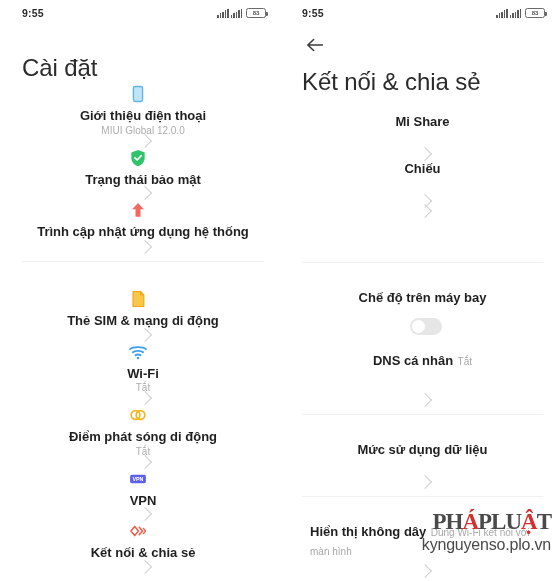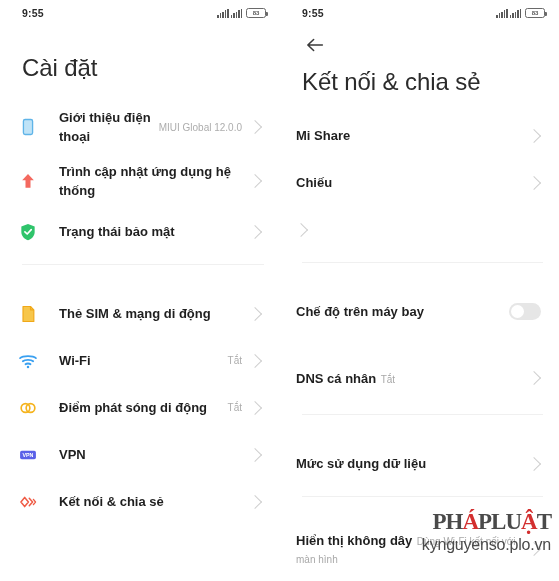--- a/index.html
+++ b/index.html
@@ -111,32 +111,33 @@
   }
 
   
   .page-title {
     font-size: 24px;
     color: #2b2b2b;
     font-weight: normal;
     padding: 0 22px;
     letter-spacing: -0.1px;
   }
-  .phone.left .page-title  { margin-top: 28px; margin-bottom: 18px; }
+  .phone.left .page-title  { margin-top: 28px; }
   .phone.right .page-title { margin-top: 4px;  margin-bottom: 16px; }
 
   
   .list { padding: 0; }
   .row {
     display: flex;
     align-items: center;
-    padding: 0 16px 0 16px;
+    padding: 0 16px 0 30px;
     min-height: 47px;
     box-sizing: border-box;
     cursor: pointer;
+    flex-direction: column;
   }
   .row.tall { min-height: 54px; }
   .row-icon {
     width: 24px;
     min-width: 24px;
     height: 24px;
     display: flex;
     align-items: center;
     justify-content: center;
     margin-right: 19px;
@@ -264,41 +265,41 @@
             <rect x="6.5" y="3" width="11" height="18" rx="2" fill="#bfe3f7" stroke="#5fb4e8" stroke-width="1.6"></rect>
           </svg>
         </span>
         <span class="row-text">
           <span class="row-label">Giới thiệu điện thoại</span>
         </span>
         <span class="row-value">MIUI Global 12.0.0</span>
         <span class="chevron"></span>
       </div>
 
-      <div class="row tall">
-        <span class="row-icon">
-          <svg width="20" height="20" viewBox="0 0 24 24">
-            <path d="M12 3.5 L19 11 H15 V20 H9 V11 H5 Z" fill="#f4695f"></path>
-          </svg>
-        </span>
-        <span class="row-text">
-          <span class="row-label">Trình cập nhật ứng dụng hệ thống</span>
-        </span>
-        <span class="chevron"></span>
-      </div>
-
       <div class="row">
         <span class="row-icon">
           <svg width="20" height="20" viewBox="0 0 24 24">
             <path d="M12 2.5 L20 5.5 V12 C20 17 16.4 20.4 12 21.8 C7.6 20.4 4 17 4 12 V5.5 Z" fill="#2fc46b"></path>
             <path d="M8.3 11.8 L11 14.4 L15.9 9.2" fill="none" stroke="#ffffff" stroke-width="2" stroke-linecap="round" stroke-linejoin="round"></path>
           </svg>
         </span>
         <span class="row-text">
           <span class="row-label">Trạng thái bảo mật</span>
+        </span>
+        <span class="chevron"></span>
+      </div>
+
+      <div class="row tall">
+        <span class="row-icon">
+          <svg width="20" height="20" viewBox="0 0 24 24">
+            <path d="M12 3.5 L19 11 H15 V20 H9 V11 H5 Z" fill="#f4695f"></path>
+          </svg>
+        </span>
+        <span class="row-text">
+          <span class="row-label">Trình cập nhật ứng dụng hệ thống</span>
         </span>
         <span class="chevron"></span>
       </div>
     </div>
 
     <div class="divider"></div>
     <div class="spacer-16"></div>
 
     <div class="list">
 

